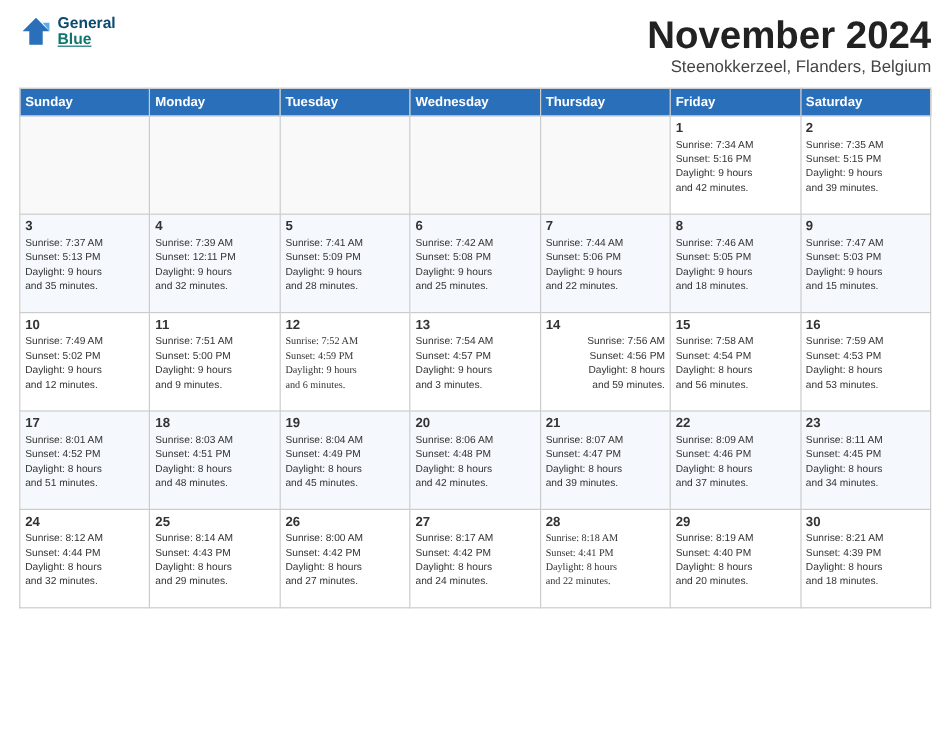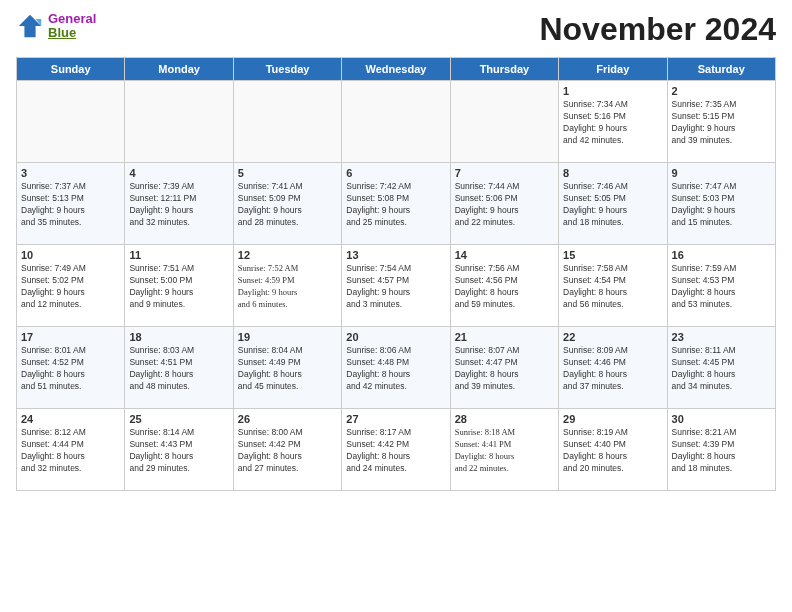--- a/index.html
+++ b/index.html
@@ -26,22 +26,22 @@
       align-items: center;
       gap: 4px;
     }
     .logo-text {
       display: flex;
       flex-direction: column;
       font-size: 13px;
       font-weight: bold;
       line-height: 1.1;
     }
-    .logo-text .general { color: #a21caf; }
-    .logo-text .blue { color: #4d7c0f; text-decoration: underline; }
+    .logo-text .general { color: #0c4a6e; }
+    .logo-text .blue { color: #0f766e; text-decoration: underline; }
     .logo-icon {
       width: 28px;
       height: 28px;
     }
     .title-area {
       text-align: right;
     }
     .month-title {
       font-size: 32px;
       font-weight: bold;
@@ -56,21 +56,21 @@
       width: 100%;
       border-collapse: collapse;
       table-layout: fixed;
     }
     .calendar th {
       background-color: #2a6fba;
       color: #fff;
       font-size: 11px;
       font-weight: bold;
       padding: 5px 4px;
-      text-align: center;
+      text-align: left;
       border: 1px solid #ccc;
       margin-top: 44px;
     }
     .calendar td {
       border: 1px solid #ccc;
       vertical-align: top;
       padding: 4px 4px;
       font-size: 9px;
       color: #333;
       height: 82px;
@@ -104,20 +104,21 @@
         <polygon points="20,4 36,20 28,20 28,36 12,36 12,20 4,20" fill="#2a6fba"></polygon>
         <polygon points="28,10 36,10 36,20" fill="#5aabee"></polygon>
       </svg>
       <div class="logo-text">
         <span class="general">General</span>
         <span class="blue">Blue</span>
       </div>
     </div>
     <div class="title-area">
       <div class="month-title">November 2024</div>
+      <div class="location-title">Steenokkerzeel, Flanders, Belgium</div>
     </div>
   </div>
 
   <table class="calendar">
     <thead>
       <tr>
 
       <th>Sunday</th>
           <th>Monday</th>
           <th>Tuesday</th>
@@ -224,21 +225,21 @@
           </td>
           <td>
             <span class="day-number">13</span>
             <div class="day-info" style="white-space: pre-line;">Sunrise: 7:54 AM
 Sunset: 4:57 PM
 Daylight: 9 hours
 and 3 minutes.</div>
           </td>
           <td>
             <span class="day-number">14</span>
-            <div class="day-info" style="white-space: pre-line;">Sunrise: 7:56 AM
+            <div class="day-info" style="white-space: pre-line; text-align: right;">Sunrise: 7:56 AM
 Sunset: 4:56 PM
 Daylight: 8 hours
 and 59 minutes.</div>
           </td>
           <td>
             <span class="day-number">15</span>
             <div class="day-info" style="white-space: pre-line;">Sunrise: 7:58 AM
 Sunset: 4:54 PM
 Daylight: 8 hours
 and 56 minutes.</div>

